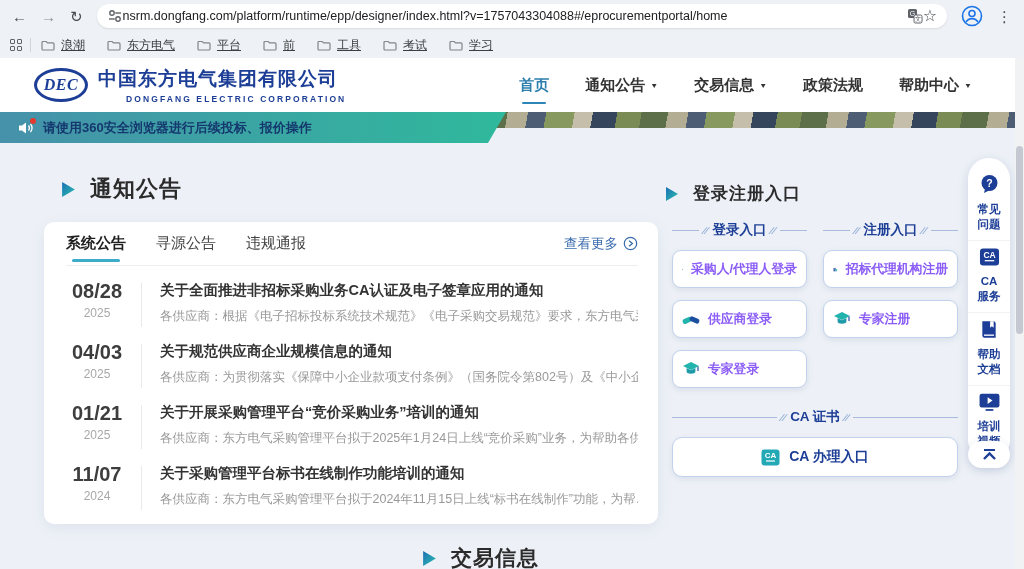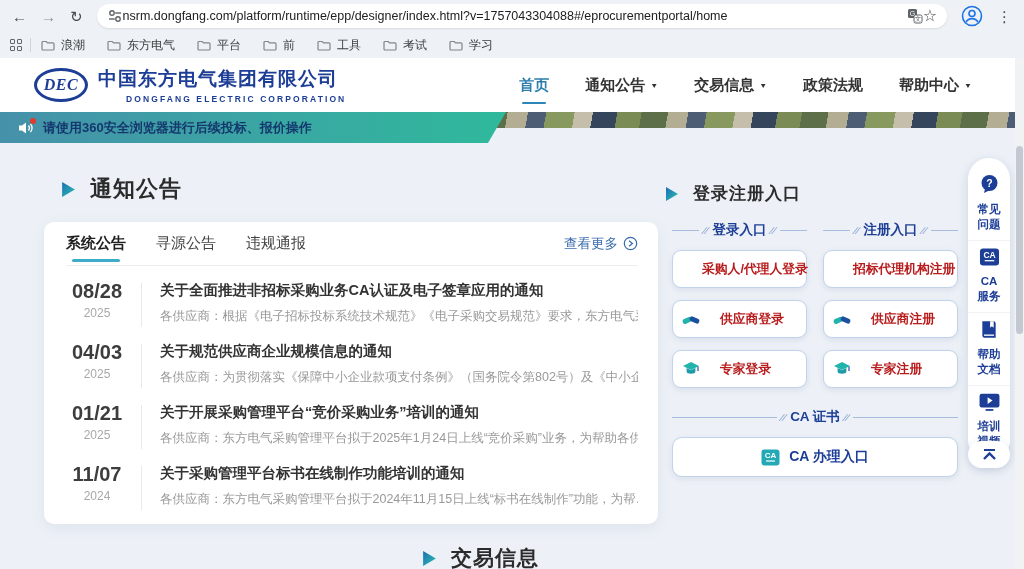--- a/index.html
+++ b/index.html
@@ -7,21 +7,21 @@
   body { font-family:"Liberation Sans","DejaVu Sans",sans-serif; background:#edf1f7; position:relative; }
 
   
   .toolbar { height:32px; background:#eef1f5; display:flex; align-items:center; padding:0 12px; gap:14px; }
   .nav-glyph { font-size:15px; color:#474c51; cursor:pointer; line-height:1; }
   .nav-glyph.dim { color:#8b9095; }
   .omnibox { flex:1; height:24px; background:#fff; border-radius:12px; display:flex; align-items:center; padding:0 10px; box-shadow:0 1px 2px rgba(60,64,67,.12); }
   .omnibox .url { flex:1; font-size:12.5px; color:#202124; white-space:nowrap; overflow:hidden; }
   .mini-icon { width:16px; height:16px; flex:0 0 auto; }
   .avatar-wrap { width:22px; height:22px; border-radius:50%; display:flex; align-items:center; justify-content:center; }
-  .bookmarks { height:26px; background:#eef1f5; display:flex; align-items:center; padding:0 10px; gap:0; font-size:12px; color:#3c4043; }
+  .bookmarks { height:26px; background:#eef1f5; display:flex; align-items:center; padding:0 10px; gap:0; font-size:12px; color:#3c4043;text-decoration:underline; }
   .bm-sep { width:1px; height:14px; background:#d0d3d8; margin:0 10px 0 8px; }
   .bm-item { display:flex; align-items:center; gap:6px; margin-right:22px; cursor:pointer; }
   .grid-icon { display:grid; grid-template-columns:5px 5px; grid-gap:2px; }
   .grid-icon i { width:5px; height:5px; border:1.4px solid #5f6368; border-radius:1px; display:block; }
 
   
   .site-header { height:54px; background:#fff; display:flex; align-items:center; padding:0 26px 0 34px; position:relative; z-index:3; }
   .logo-oval { width:54px; height:34px; border:3px solid #1d3e96; border-radius:50%; display:flex; align-items:center; justify-content:center; color:#1d3e96; font-family:"Liberation Serif",serif; font-style:italic; font-weight:bold; font-size:16px; letter-spacing:.5px; flex:0 0 auto; }
   .logo-text { margin-left:10px; color:#1d3e96; }
   .logo-cn { font-size:19px; font-weight:bold; letter-spacing:1px; }
@@ -67,21 +67,21 @@
   .n-sum { margin-top:8px; font-size:12.5px; color:#999; white-space:nowrap; overflow:hidden; }
 
   .right-col { width:286px; margin-left:14px; }
   .right-col .sec-head { margin:10px 0 16px -8px; }
   .right-col .sec-title { font-size:17px; }
   .grp-row { display:flex; gap:16px; }
   .grp { width:135px; }
   .grp-cap, .ca-cap { display:flex; align-items:center; gap:4px; color:#1d3e96; font-weight:bold; font-size:13.5px; margin-bottom:11px; }
   .cap-line { flex:1; height:1px; background:#a7bcdd; }
   .slashes { color:#8ea9d4; font-size:10px; font-style:italic; letter-spacing:1px; }
-  .lbtn { width:100%; display:flex; align-items:center; gap:20px; background:#fff; border:1px solid #c2d2ec; border-radius:9px; height:38px; margin-bottom:12px; padding:0 9px; font-size:12.8px; font-weight:600; color:#b91c1c; box-shadow:0 2px 6px rgba(30,60,120,.10); cursor:pointer; white-space:nowrap; }
+  .lbtn { width:100%; display:flex; align-items:center; gap:8px; background:#fff; border:1px solid #c2d2ec; border-radius:9px; height:38px; margin-bottom:12px; padding:0 9px; font-size:12.8px; font-weight:600; color:#8b5cf6; box-shadow:0 2px 6px rgba(30,60,120,.10); cursor:pointer; white-space:nowrap; }
   .ca-cap { margin-top:8px; }
   .ca-btn { width:100%; height:40px; background:#fff; border:1px solid #c2d2ec; border-radius:10px; box-shadow:0 2px 6px rgba(30,60,120,.10); display:flex; align-items:center; justify-content:center; gap:9px; font-size:14px; font-weight:600; color:#1d3e96; cursor:pointer; }
 
   
   .rail { position:absolute; right:14px; top:158px; width:42px; background:#fff; border-radius:21px; box-shadow:0 3px 12px rgba(30,60,120,.16); padding:9px 0 4px; z-index:5; }
   .rail-item { padding:7px 2px 8px; text-align:center; cursor:pointer; }
   .rail-item + .rail-item { border-top:1px solid #f0f2f5; }
   .rail-label { width:28px; margin:4px auto 0; font-size:11.5px; font-weight:600; color:#1d3e96; line-height:1.3; word-break:break-all; }
   .rail-collapse { position:absolute; right:14px; top:441px; width:42px; height:27px; background:#fff; border-radius:14px; box-shadow:0 3px 10px rgba(30,60,120,.16); display:flex; align-items:center; justify-content:center; cursor:pointer; z-index:5; }
 
@@ -365,27 +365,20 @@
               <rect x="3.6" y="8" width="1.6" height="1.6" fill="#fff"></rect>
               <rect x="6.6" y="8" width="1.6" height="1.6" fill="#fff"></rect>
               <rect x="3.6" y="11" width="1.6" height="1.6" fill="#fff"></rect>
               <rect x="11" y="7" width="5" height="9" fill="#23b3ad"></rect>
               <rect x="12.4" y="9" width="2.2" height="1.3" fill="#fff"></rect>
               <rect x="12.4" y="11.5" width="2.2" height="1.3" fill="#fff"></rect>
             </svg>
           <span>招标代理机构注册</span>
         </div>
         <div class="lbtn">
-          <svg width="18" height="15" viewBox="0 0 18 15">
-              <rect x="0.5" y="6" width="10" height="5" rx="2.4" transform="rotate(-24 5 8.5)" fill="#23b3ad"></rect>
-              <rect x="7.5" y="5.5" width="10" height="5" rx="2.4" transform="rotate(24 12.5 8)" fill="#1d4fa0"></rect>
-            </svg>
-          <span>供应商注册</span>
-        </div>
-        <div class="lbtn">
           <svg width="18" height="16" viewBox="0 0 18 16">
               <path d="M9 1 L17 5 L9 9 L1 5 Z" fill="#23b3ad"></path>
               <path d="M4.6 7 v3.4 c0 1.3 2 2.3 4.4 2.3 s4.4 -1 4.4 -2.3 V7 L9 9.2 Z" fill="#1e9aa8"></path>
               <line x1="16" y1="5.5" x2="16" y2="10" stroke="#1d4fa0" stroke-width="1.2"></line>
             </svg>
           <span>专家注册</span>
         </div>
       </div>
     </div>
     <div class="ca-cap">

